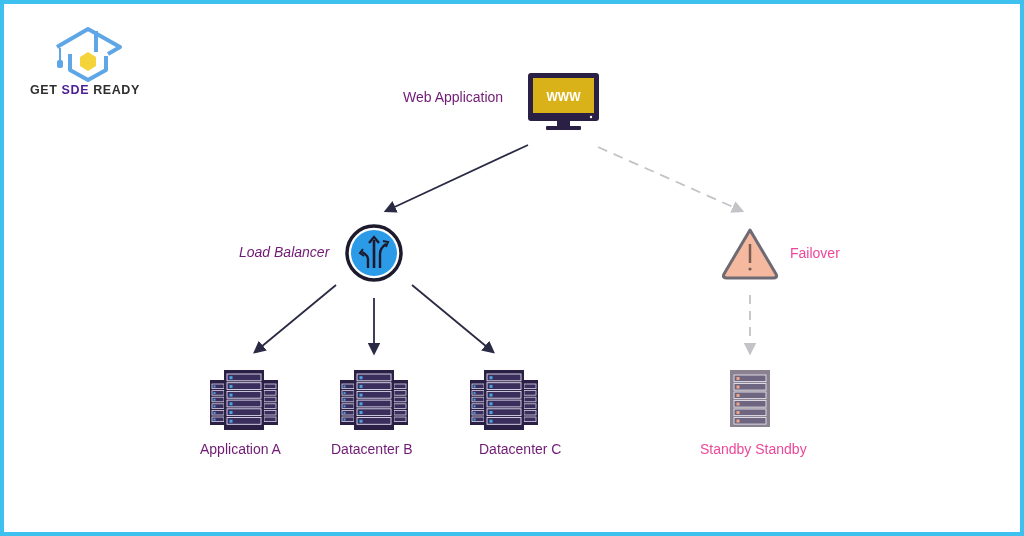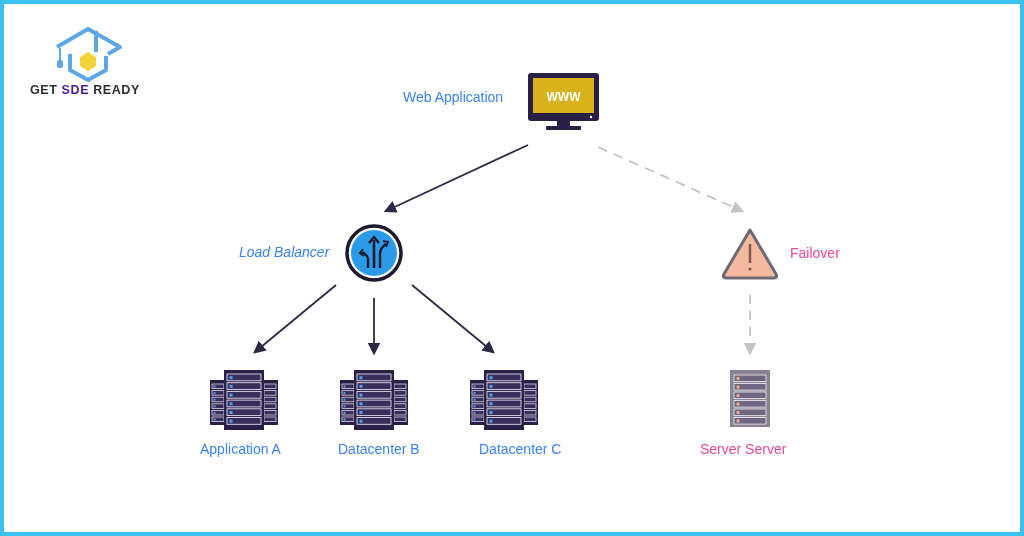--- a/index.html
+++ b/index.html
@@ -9,21 +9,21 @@
     font-family: "Liberation Sans", sans-serif;
   }
   .frame {
     position: absolute; left: 0; top: 0;
     width: 1024px; height: 536px; box-sizing: border-box;
     border: 4px solid #3ec1ef;
     background: #ffffff;
   }
   .canvas { position: absolute; left: 0; top: 0; width: 1024px; height: 536px; }
   .label {
-    position: absolute; font-size: 14px; color: #3b82f6; white-space: nowrap;
+    position: absolute; font-size: 14px; color: #701a75; white-space: nowrap;
   }
   .label.muted { color: #ec4899; }
   .logo-text {
     position: absolute; left: 30px; top: 83px;
     font-size: 12.5px; font-weight: bold; letter-spacing: 0.6px; color: #2e2e2e;
     white-space: nowrap;
   }
   .logo-text .accent { color: #4c1d95; }
 </style>
 </head>
@@ -208,15 +208,15 @@
         <rect x="4" y="47.5" width="32" height="6.6" fill="#6e6680" stroke="#e6e3ea" stroke-width="0.9"></rect>
         <rect x="6.5" y="49.5" width="3" height="3" fill="#f0a68a"></rect>
       </g>
   </g>
 </svg>
 
 <div class="label" style="left:403px; top:89px;">Web Application</div>
 <div class="label" style="left:239px; top:244px;font-style:italic;">Load Balancer</div>
 <div class="label muted" style="left:790px; top:245px;">Failover</div>
 <div class="label" style="left:200px; top:441px;">Application A</div>
-<div class="label" style="left:331px; top:441px;margin-left:7px;">Datacenter B</div>
+<div class="label" style="left:331px; top:441px;">Datacenter B</div>
 <div class="label" style="left:479px; top:441px;">Datacenter C</div>
-<div class="label muted" style="left:700px; top:441px;">Server Server</div>
+<div class="label muted" style="left:700px; top:441px;">Standby Standby</div>
 
 </body></html>

